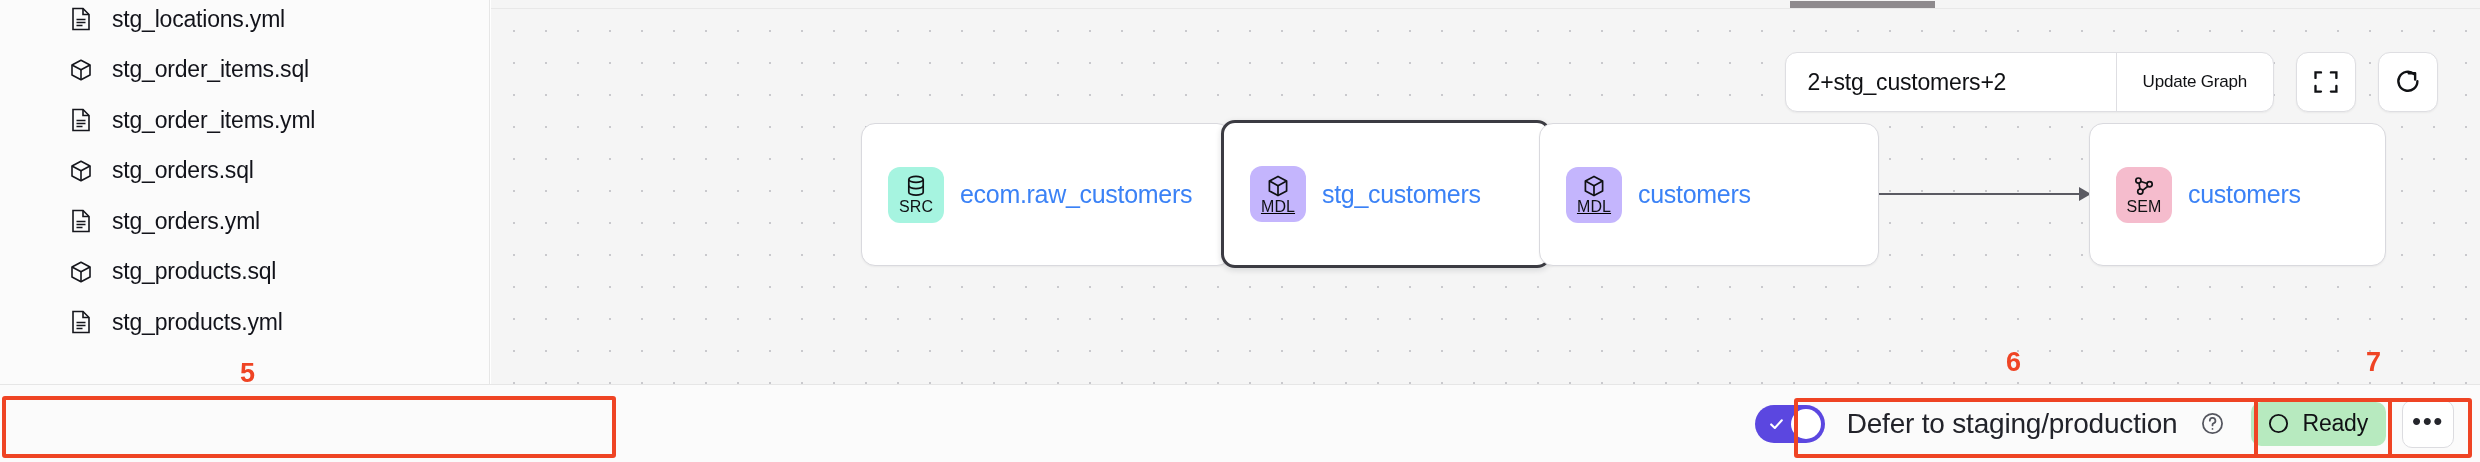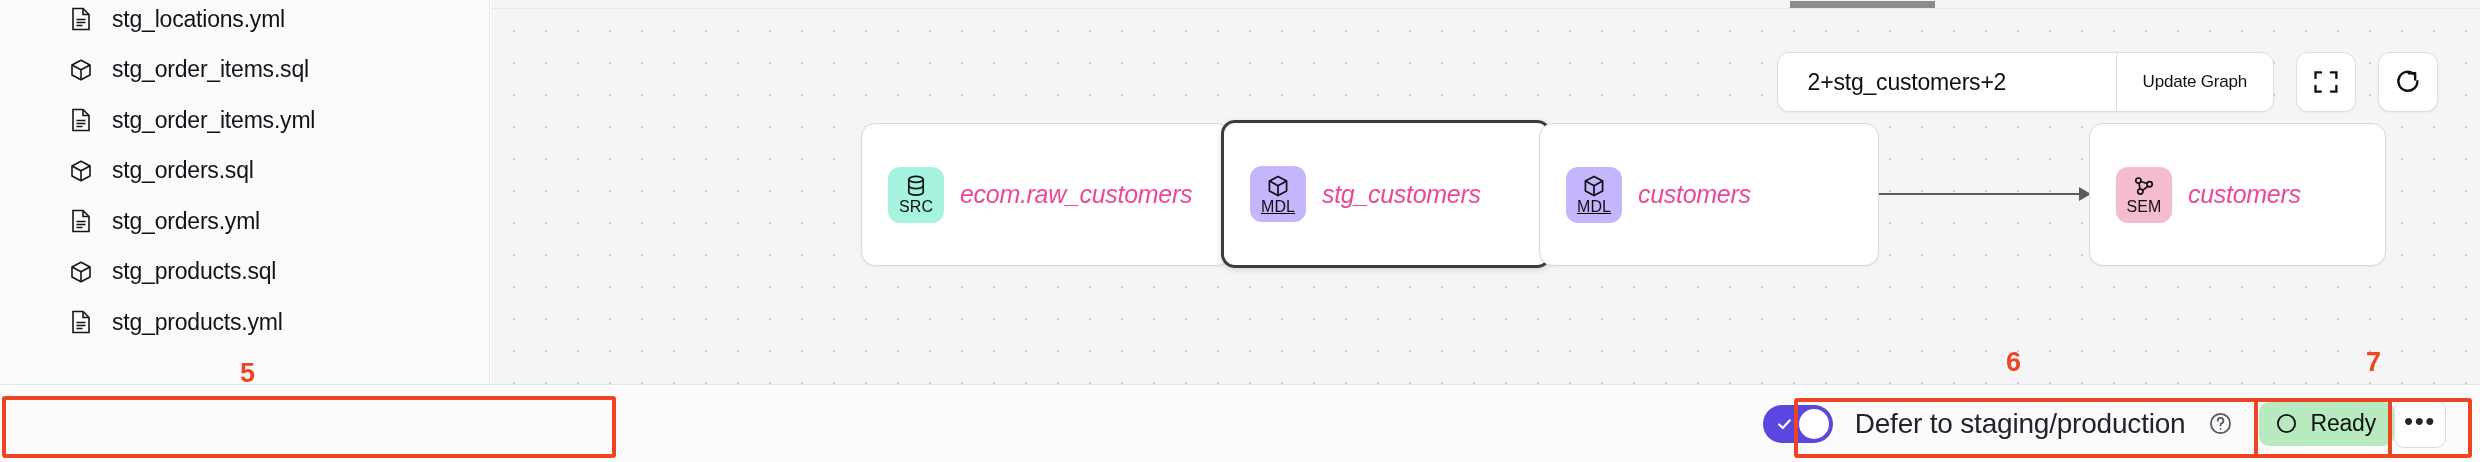--- a/index.html
+++ b/index.html
@@ -107,24 +107,23 @@
   .node .badge .bsvg { display:block; line-height: 0; }
   .node .badge .btext {
     font-size: 16px;
     font-weight: 500;
     color: #101114;
     letter-spacing: 0.1px;
     line-height: 1;
   }
   .node .nlabel {
     font-size: 25px;
-    color: #ec4899;
+    color: #3b82f6;
     letter-spacing: -0.3px;
     white-space: nowrap;
-    font-style: italic;
   }
   .badge-src { background: #a6f4e0; }
   .badge-mdl { background: #c4b5fd; text-decoration: underline; }
   .badge-sem { background: #f5bccd; }
 
   
   .edge {
     position: absolute;
     height: 2px;
     background: #5a5a62;
@@ -150,21 +149,20 @@
     z-index: 5;
   }
   .segmented {
     display: flex;
     background: #ffffff;
     border: 1px solid #dedee2;
     border-radius: 12px;
     overflow: hidden;
     height: 60px;
     box-shadow: 0 1px 2px rgba(16,18,28,0.05);
-    padding-left: 8px;
   }
   .segmented .selector-input {
     width: 330px;
     border: none;
     outline: none;
     background: transparent;
     font-family: "Liberation Sans", sans-serif;
     font-size: 23px;
     color: #101114;
     padding: 0 22px;
@@ -273,21 +271,22 @@
     font-size: 28px;
     color: #22232a;
     letter-spacing: -0.2px;
     white-space: nowrap;
   }
   .help-icon { color: #55565f; line-height: 0; display: flex; cursor: pointer; }
 
   .status-group {
     display: flex;
     align-items: center;
-    padding-right: 34px;
+    gap: 16px;
+    padding-right: 26px;
     height: 62px;
   }
   .ready-badge {
     display: flex;
     align-items: center;
     gap: 13px;
     background: #b7eabf;
     border-radius: 10px;
     height: 44px;
     padding: 0 18px 0 16px;

